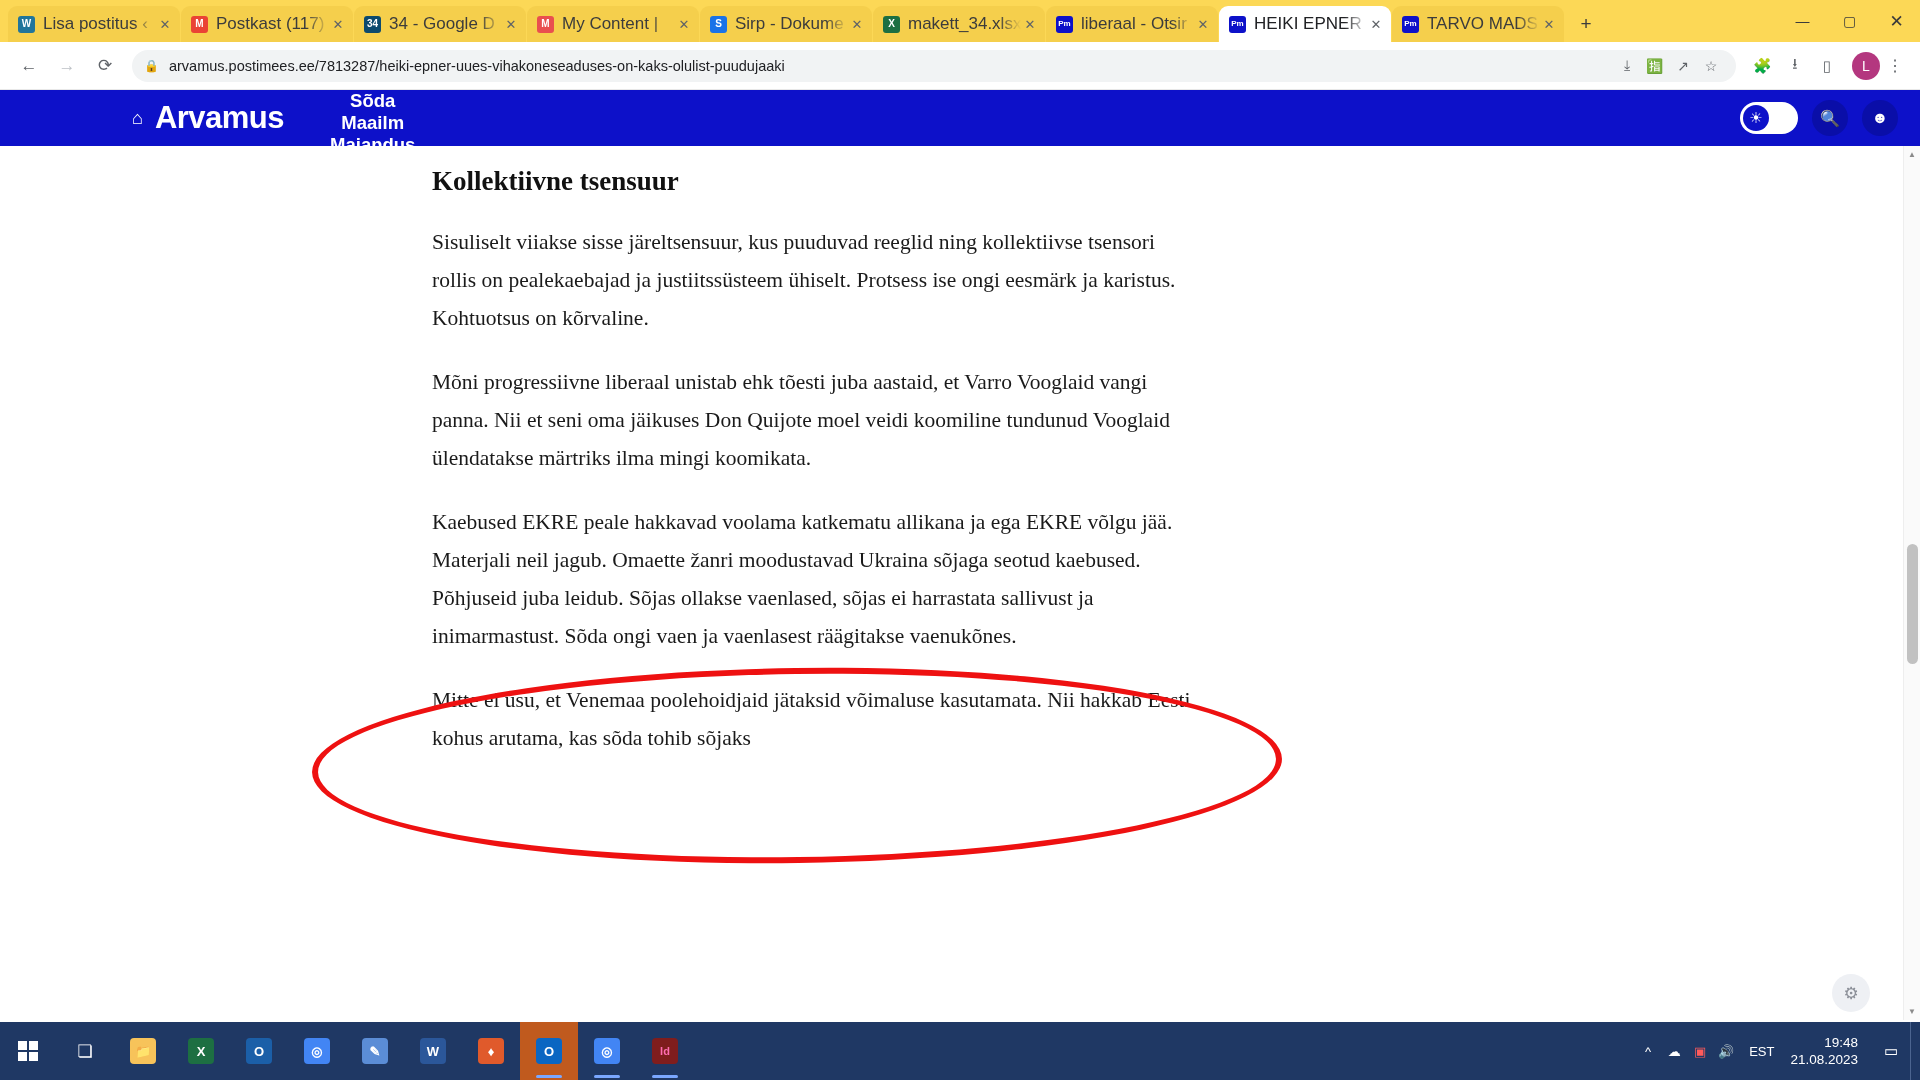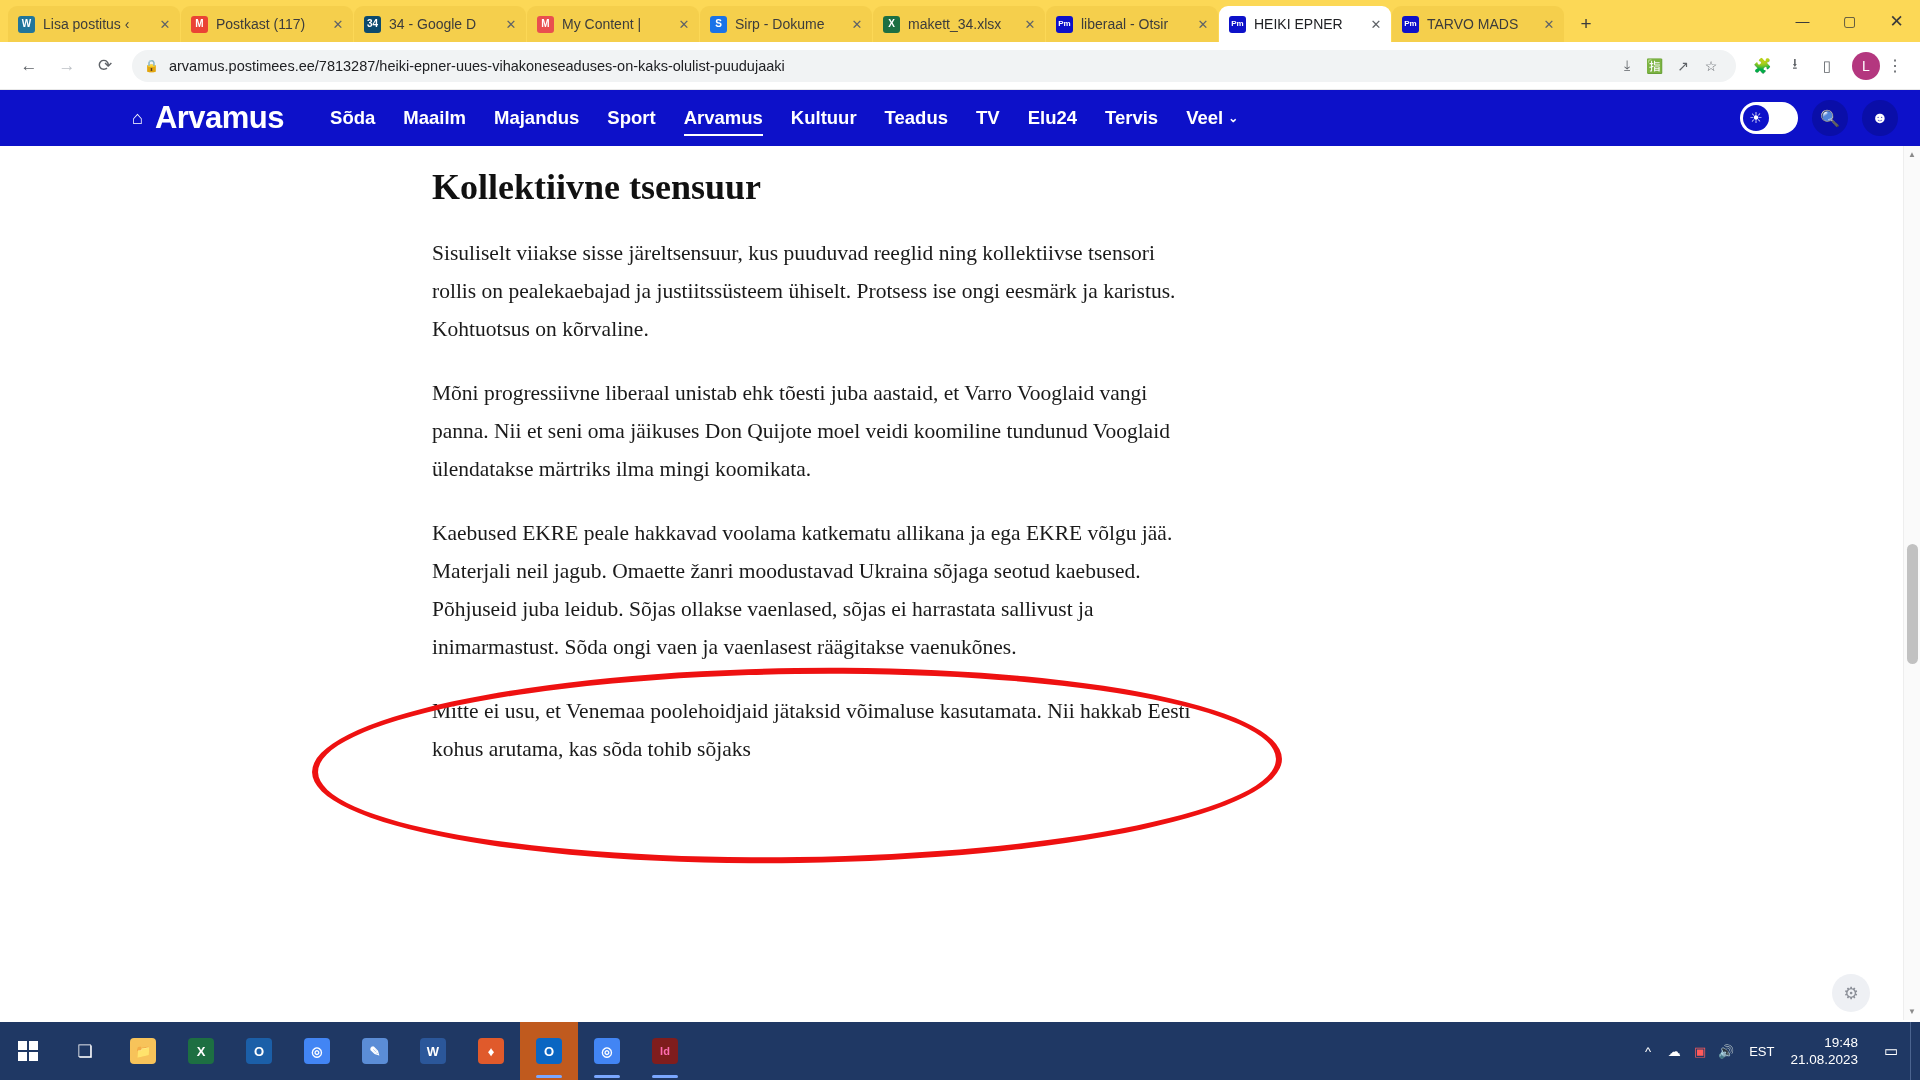--- a/index.html
+++ b/index.html
@@ -52,21 +52,21 @@
     margin-right: 8px;
     display: flex; align-items: center; justify-content: center;
     font-size: 10px; font-weight: bold; color: #fff;
     line-height: 1;
   }
   .tab .tab-title {
     flex: 1;
     white-space: nowrap;
     overflow: hidden;
     text-overflow: clip;
-    font-size: 14px;
+    font-size: 17px;
     mask-image: linear-gradient(to right, #000 80%, transparent 100%);
     -webkit-mask-image: linear-gradient(to right, #000 80%, transparent 100%);
   }
   .tab .tab-close {
     width: 18px; height: 18px;
     display: flex; align-items: center; justify-content: center;
     font-size: 13px; color: #5f6368;
     border-radius: 50%;
   }
   .newtab {
@@ -173,20 +173,21 @@
     font-size: 31px;
     font-weight: bold;
     letter-spacing: -0.5px;
     margin-right: 32px;
   }
   .navlinks {
     display: flex;
     align-items: center;
     gap: 0px;
     height: 100%;
+    flex-direction: column;
   }
   .navlink {
     color: #ffffff;
     font-size: 18.5px;
     font-weight: bold;
     padding: 0 14px;
     height: 100%;
     display: flex;
     align-items: center;
     position: relative;
@@ -239,21 +240,21 @@
     background: #fff;
     overflow: hidden;
   }
   .article {
     width: 760px;
     margin-left: 432px;
     padding-top: 20px;
     font-family: "Liberation Serif", serif;
   }
   .article h2 {
-    font-size: 36px;
+    font-size: 27px;
     font-weight: bold;
     color: #111111;
     margin: 0 0 26px 0;
     font-family: "Liberation Serif", serif;
   }
   .article p {
     font-size: 21.5px;
     line-height: 38px;
     color: #1a1a1a;
     margin: 0 0 26px 0;

